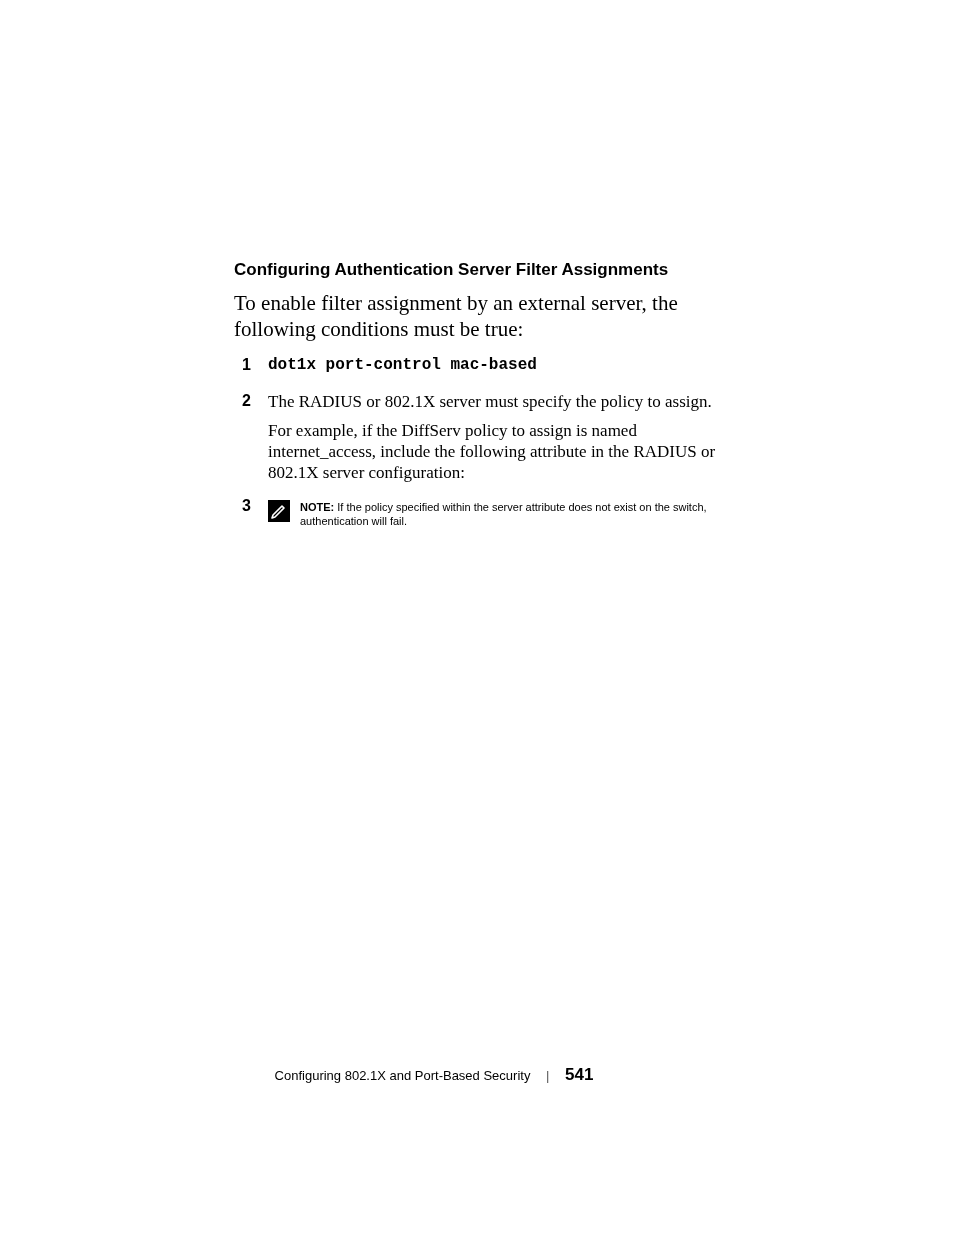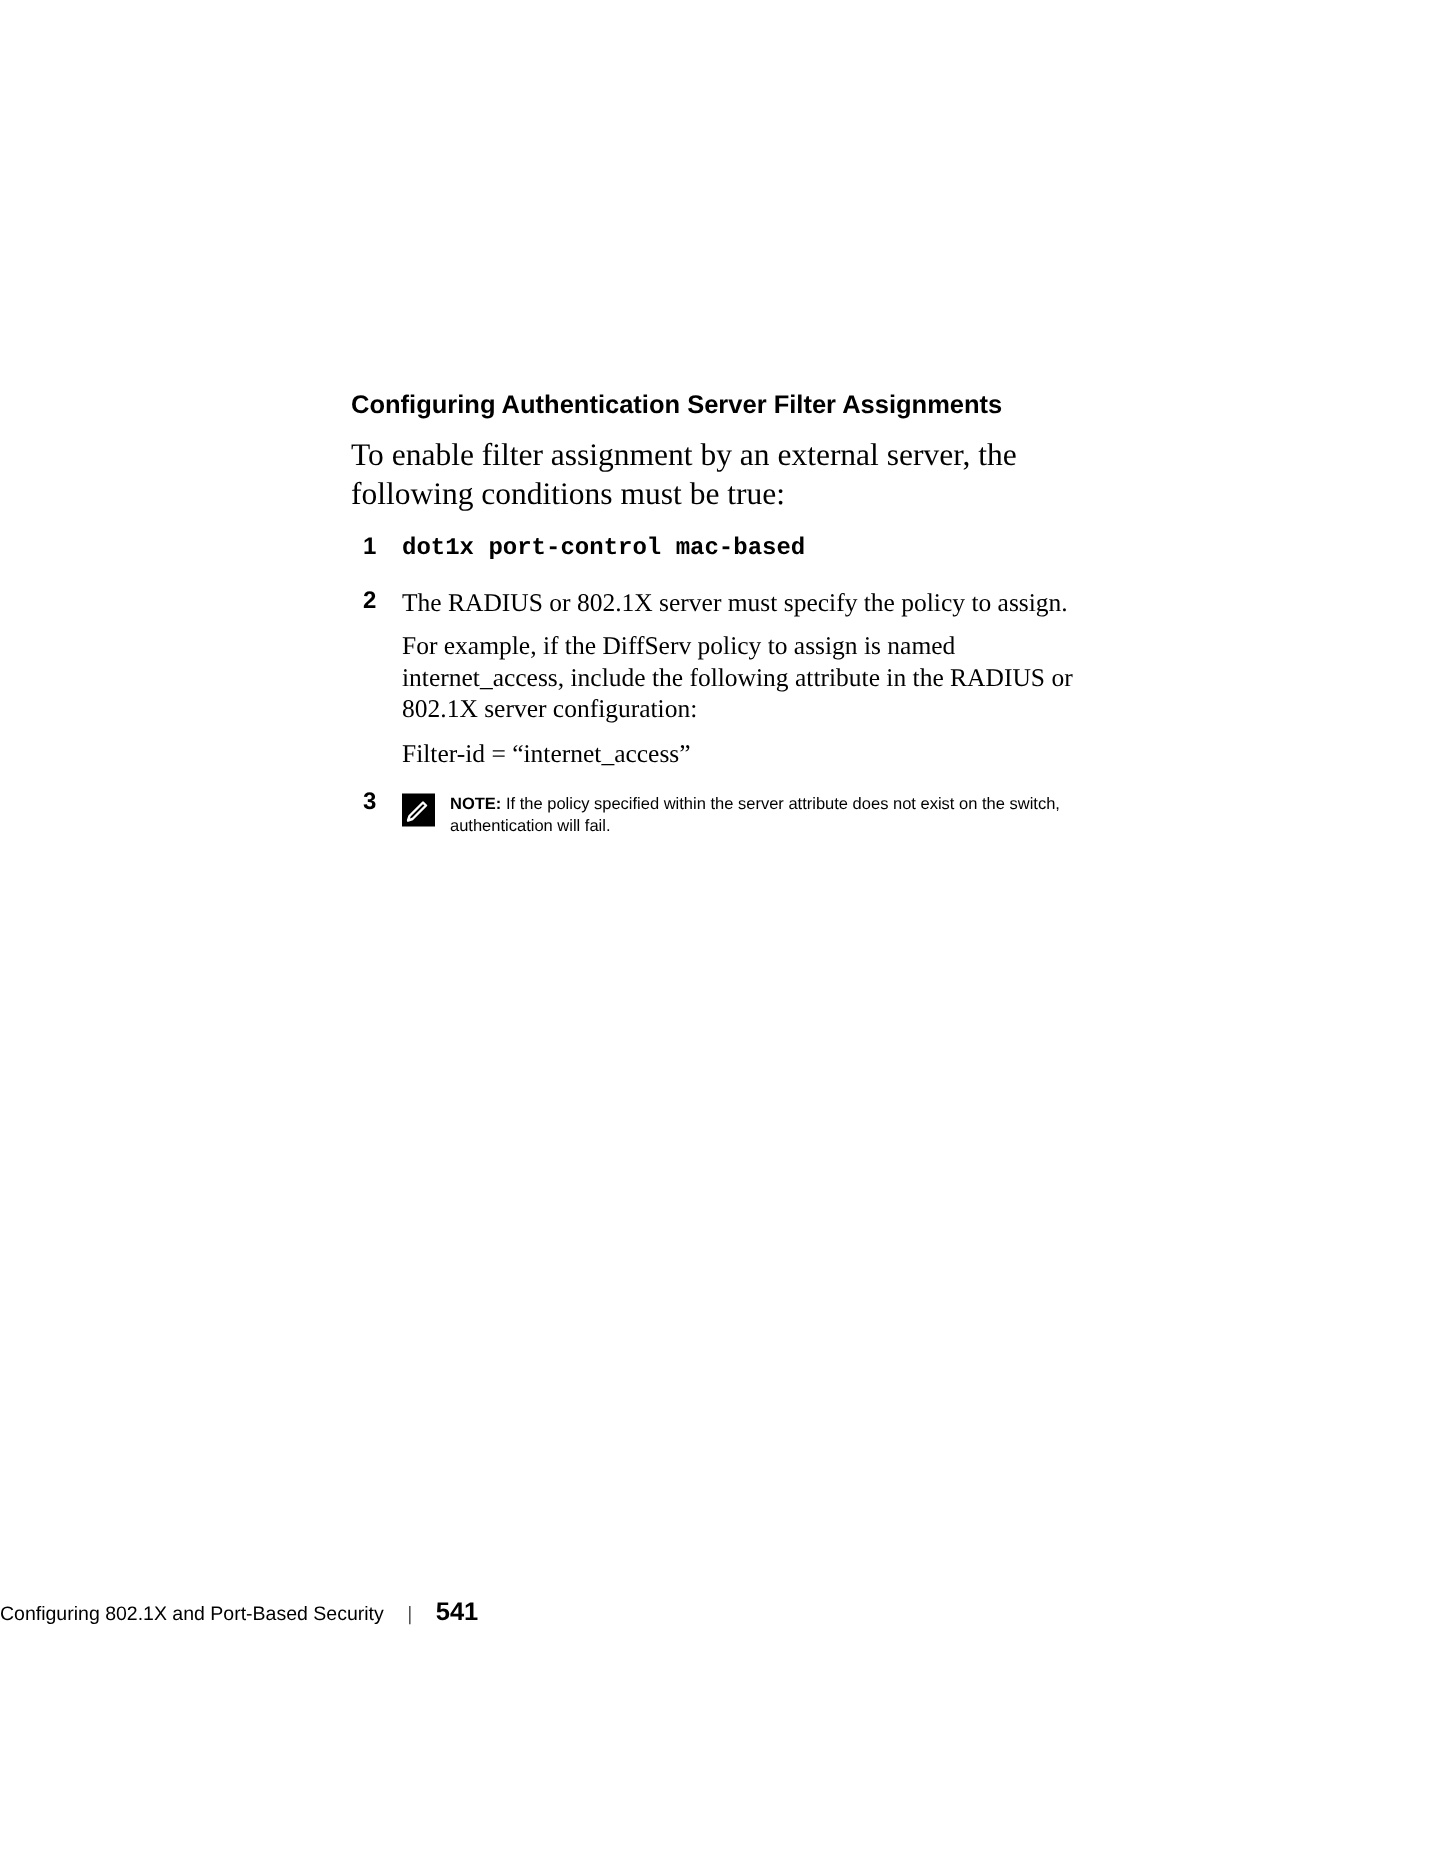--- a/index.html
+++ b/index.html
@@ -83,21 +83,21 @@
     top: 3px;
   }
   .note-label {
     font-weight: bold;
   }
   .footer {
     position: absolute;
     bottom: 150px;
     left: 0;
     width: 954px;
-    text-align: left;
+    text-align: center;
     padding-right: 86px;
     box-sizing: border-box;
     font-family: "Helvetica Neue", Helvetica, Arial, sans-serif;
     font-size: 13px;
   }
   .footer .sep {
     margin: 0 12px;
     color: #555;
   }
   .footer .pagenum {
@@ -114,21 +114,20 @@
 
   <p class="intro">To enable filter assignment by an external server, the following conditions must be true:</p>
 
   <ol class="steps">
     <li>
       <div class="cmd">dot1x port-control mac-based</div>
     </li>
     <li>
       <span>The RADIUS or 802.1X server must specify the policy to assign.</span>
       <div class="para">For example, if the DiffServ policy to assign is named internet_access, include the following attribute in the RADIUS or 802.1X server configuration:</div>
-      <div class="para">Filter-id = “internet_access”</div>
     </li>
     <li>
     </li>
   </ol>
 
   <div class="note-block">
     <div class="note-icon">
       <svg width="16" height="16" viewBox="0 0 16 16">
         <path d="M2 12 L11 3 L13 5 L4 14 L1 15 Z" fill="none" stroke="#fff" stroke-width="1.6" stroke-linejoin="round"></path>
       </svg>

